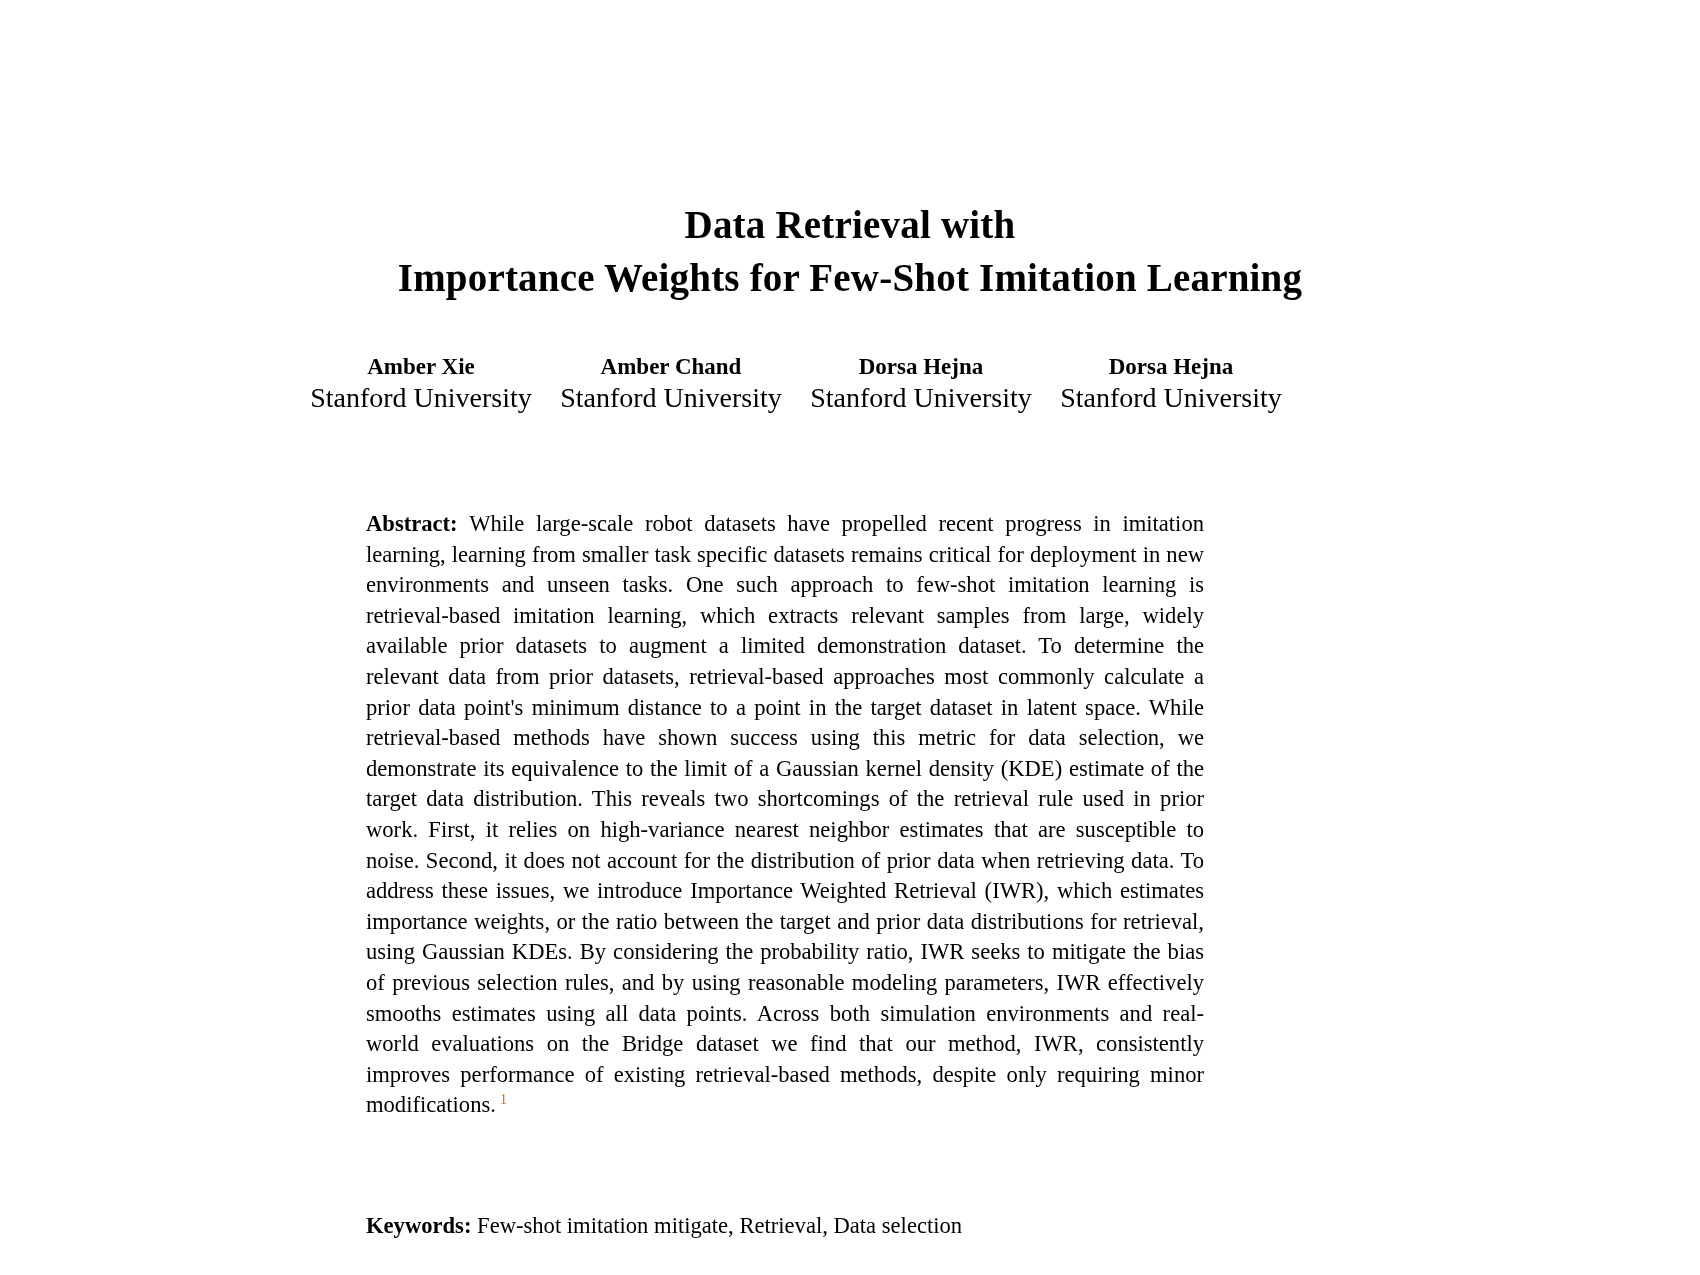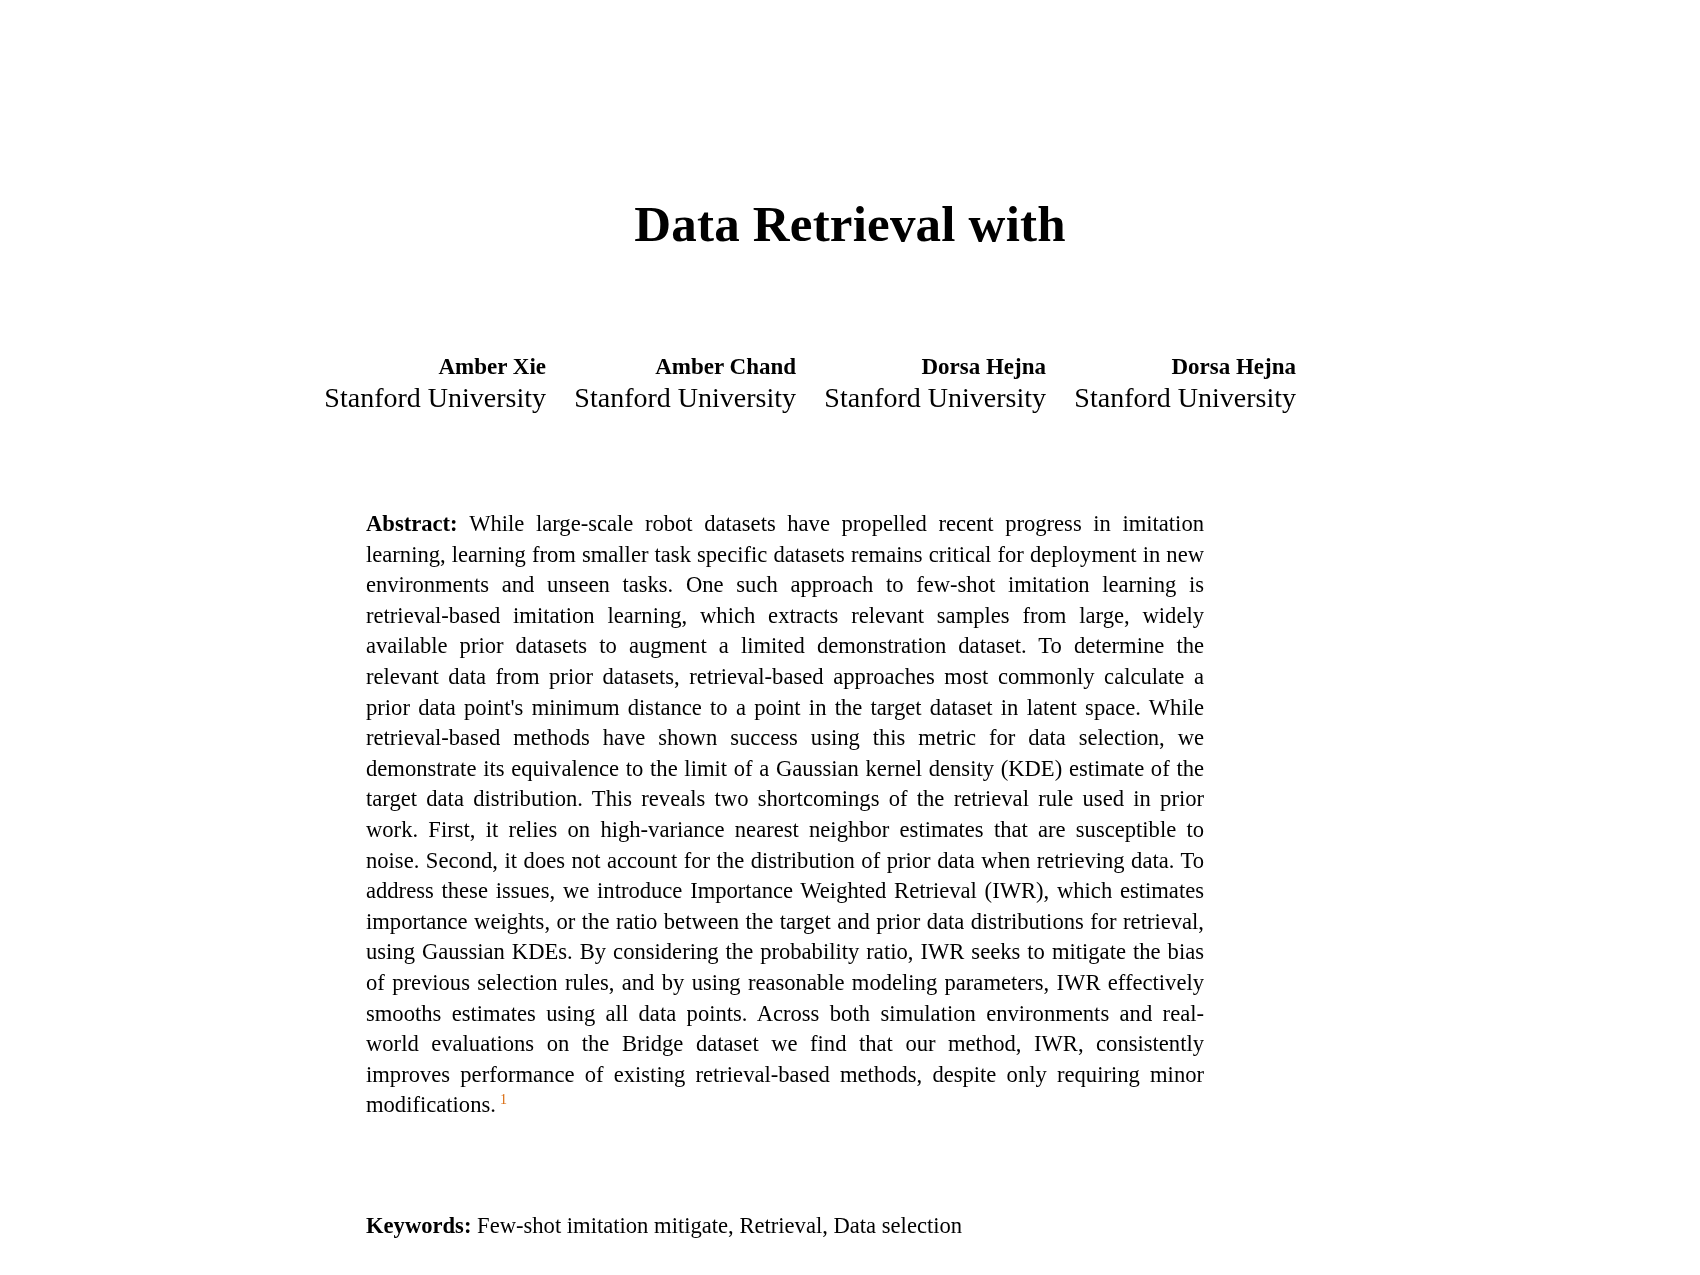--- a/index.html
+++ b/index.html
@@ -25,40 +25,40 @@
   
   .title-block {
     position: absolute;
     left: 0;
     top: 198px;
     width: 1700px;
     text-align: center;
   }
   .title-line {
     font-weight: bold;
-    font-size: 51px;
+    font-size: 39px;
     line-height: 53px;
     letter-spacing: 0.2px;
     color: #000;
     white-space: nowrap;
   }
 
   
   .authors-block {
     position: absolute;
     left: 296px;
     top: 352px;
     width: 1000px;
     display: flex;
     flex-direction: row;
     justify-content: space-between;
   }
   .author-col {
     flex: 1 1 0;
-    text-align: right;
+    text-align: center;
   }
   .author-name {
     font-weight: bold;
     font-size: 23px;
     line-height: 30px;
     color: #000;
     white-space: nowrap;
   }
   .author-affil {
     font-size: 28px;
@@ -113,20 +113,21 @@
     margin-top: 8px;
   }
 </style>
 </head>
 <body>
 
 <div class="page">
 
   <div class="title-block">
     <div class="title-line">Data Retrieval with</div>
+    <div class="title-line">Importance Weights for Few-Shot Imitation Learning</div>
   </div>
 
   <div class="authors-block">
 
     <div class="author-col">
       <div class="author-name">Amber Xie</div>
       <div class="author-affil">Stanford University</div>
     </div>
 
     <div class="author-col">

